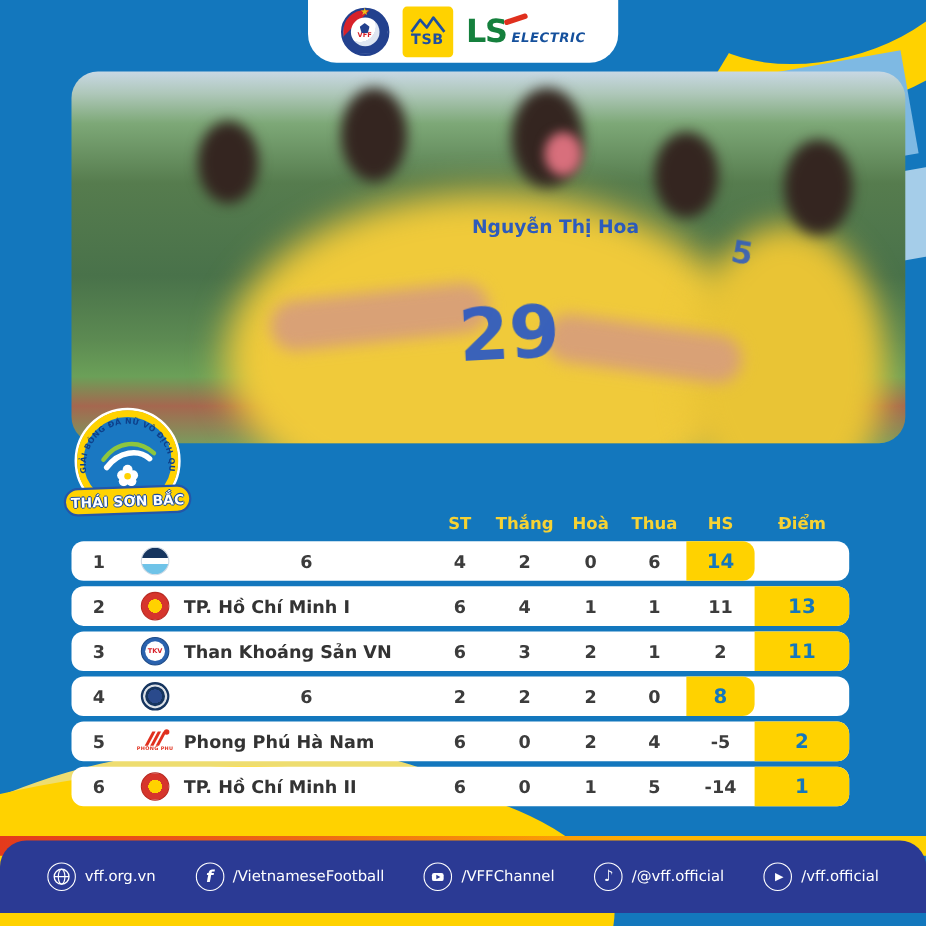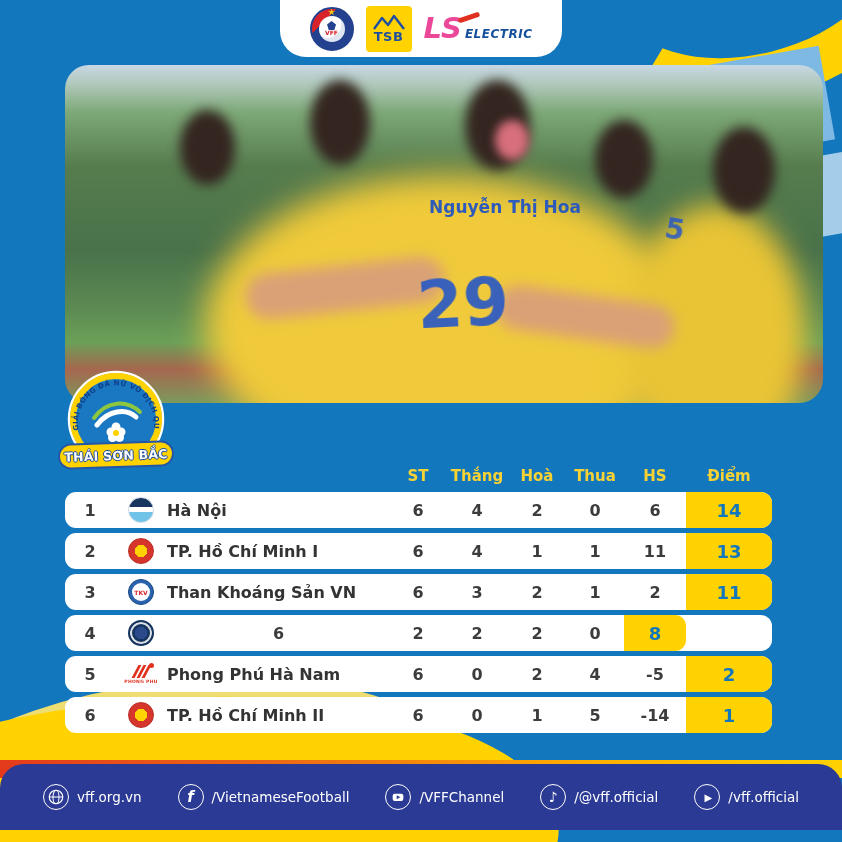--- a/index.html
+++ b/index.html
@@ -26,21 +26,21 @@
     background:linear-gradient(135deg,#d8222a 30%,#23418e 31%); display:flex; align-items:center; justify-content:center; }
   .vff-star { position:absolute; top:-1px; left:50%; transform:translateX(-50%); color:#e8c318; font-size:9px; line-height:9px; }
   .vff-ball { width:26px; height:26px; border-radius:50%; background:radial-gradient(circle at 32% 30%,#ffffff 55%,#dfe6f2 56%);
     display:flex; align-items:center; justify-content:center; flex-direction:column; }
   .vff-penta { width:9px; height:9px; background:#23418e; clip-path:polygon(50% 0,100% 38%,81% 100%,19% 100%,0 38%); }
   .vff-text { font-size:6px; font-weight:bold; color:#d8222a; line-height:6px; }
   .tsb-logo { width:46px; height:46px; background:#ffd200; border-radius:4px; display:flex; flex-direction:column;
     align-items:center; justify-content:center; }
   .tsb-text { font-size:13px; font-weight:bold; color:#1f4fa0; line-height:13px; letter-spacing:.5px; }
   .ls-logo { display:flex; align-items:baseline; position:relative; }
-  .ls-main { font-size:29px; font-weight:800; font-style:italic; color:#ec4899; line-height:29px; letter-spacing:-1px; }
+  .ls-main { font-size:29px; font-weight:800; color:#15803d; line-height:29px; letter-spacing:-1px; }
   .ls-swoosh { position:absolute; top:1px; left:34px; width:22px; height:5px; background:#e0301e;
     border-radius:2px; transform:rotate(-18deg); }
   .ls-electric { font-size:12px; font-weight:700; font-style:italic; color:#15509c; letter-spacing:.5px; margin-left:4px; }
 
   
   .photo { position:absolute; left:65px; top:65px; width:758px; height:338px; border-radius:24px; overflow:hidden; z-index:3;
     background:linear-gradient(180deg,#c8d8e4 0%,#aec7b9 6%,#7da877 14%,#567c4e 30%,#49724a 55%,#5c8a52 72%,#6ba058 82%,#a5674f 90%,#7b9a5d 100%); }
   .blob { position:absolute; border-radius:50%; }
   .grp { left:140px; top:110px; width:480px; height:300px; background:#f0ca3a; filter:blur(16px); }
   .grp2 { left:560px; top:140px; width:180px; height:260px; background:#e9c435; filter:blur(14px); }
@@ -193,21 +193,20 @@
     <div>Thua</div>
     <div>HS</div>
     <div>Điểm</div>
   </div>
 
   <div class="row tbl-grid" style="top:492px;">
     <div class="rank">1</div>
     <div class="logo-cell">
         <div class="tlogo tlogo-hanoi"></div>
       </div>
-    <div class="team">Hà Nội</div>
     <div class="num">6</div>
     <div class="num">4</div>
     <div class="num">2</div>
     <div class="num">0</div>
     <div class="num">6</div>
     <div class="pts">14</div>
   </div>
 
   <div class="row tbl-grid" style="top:533px;">
     <div class="rank">2</div>

